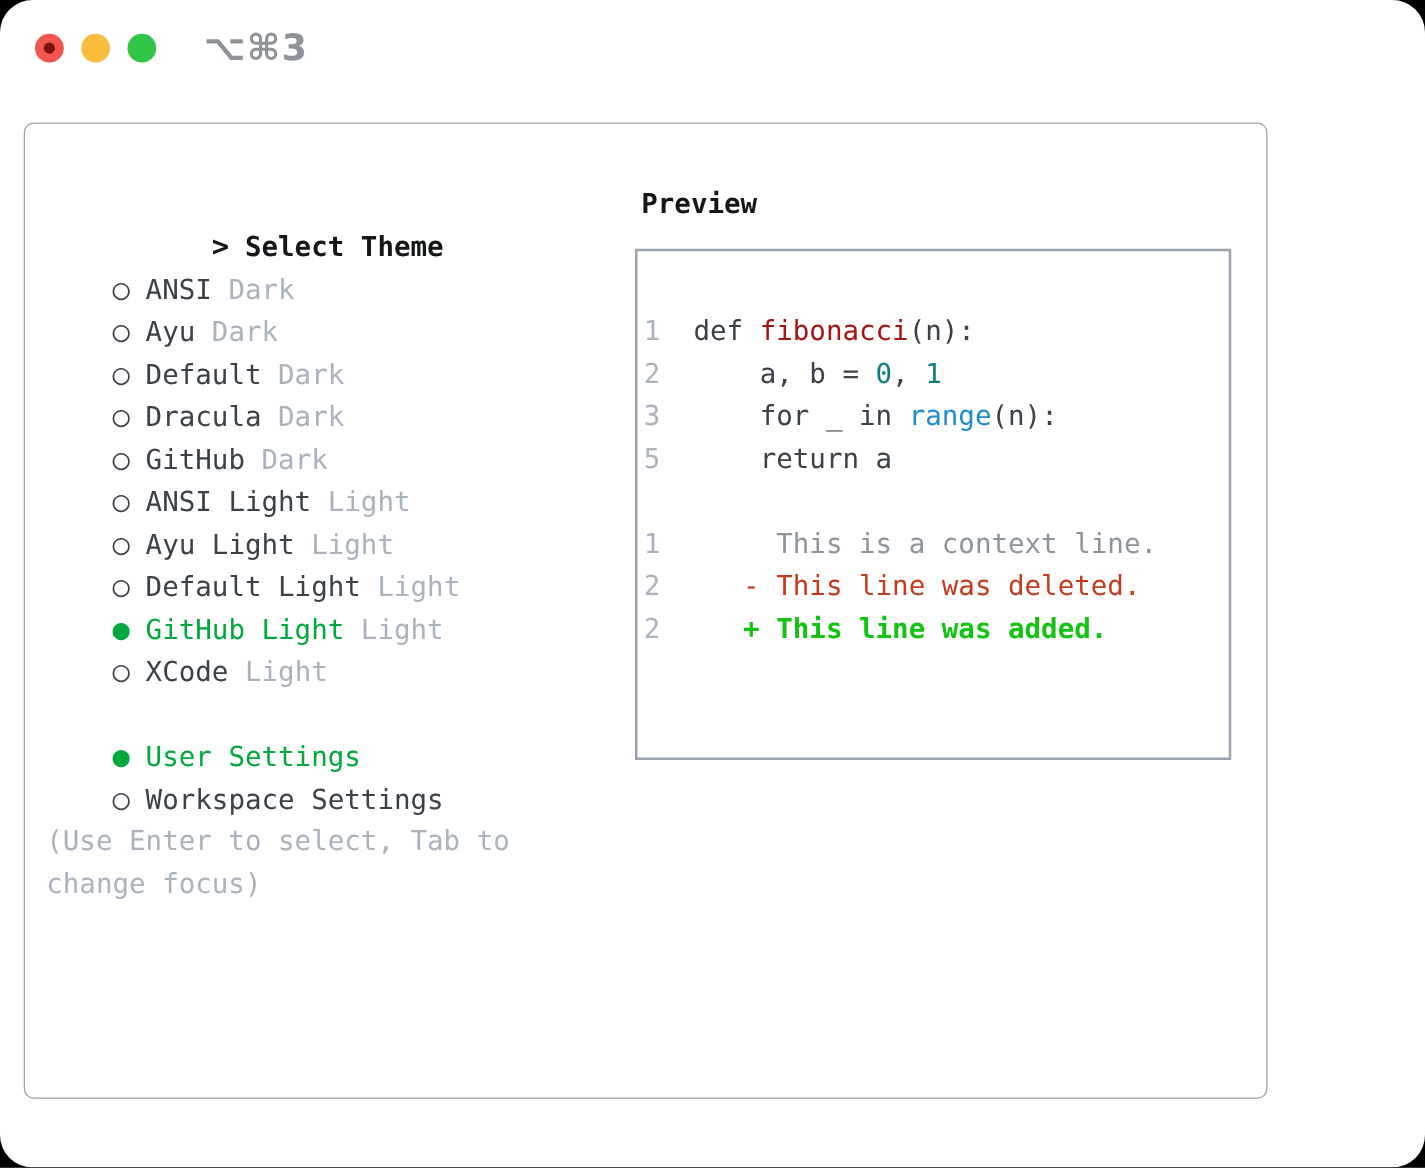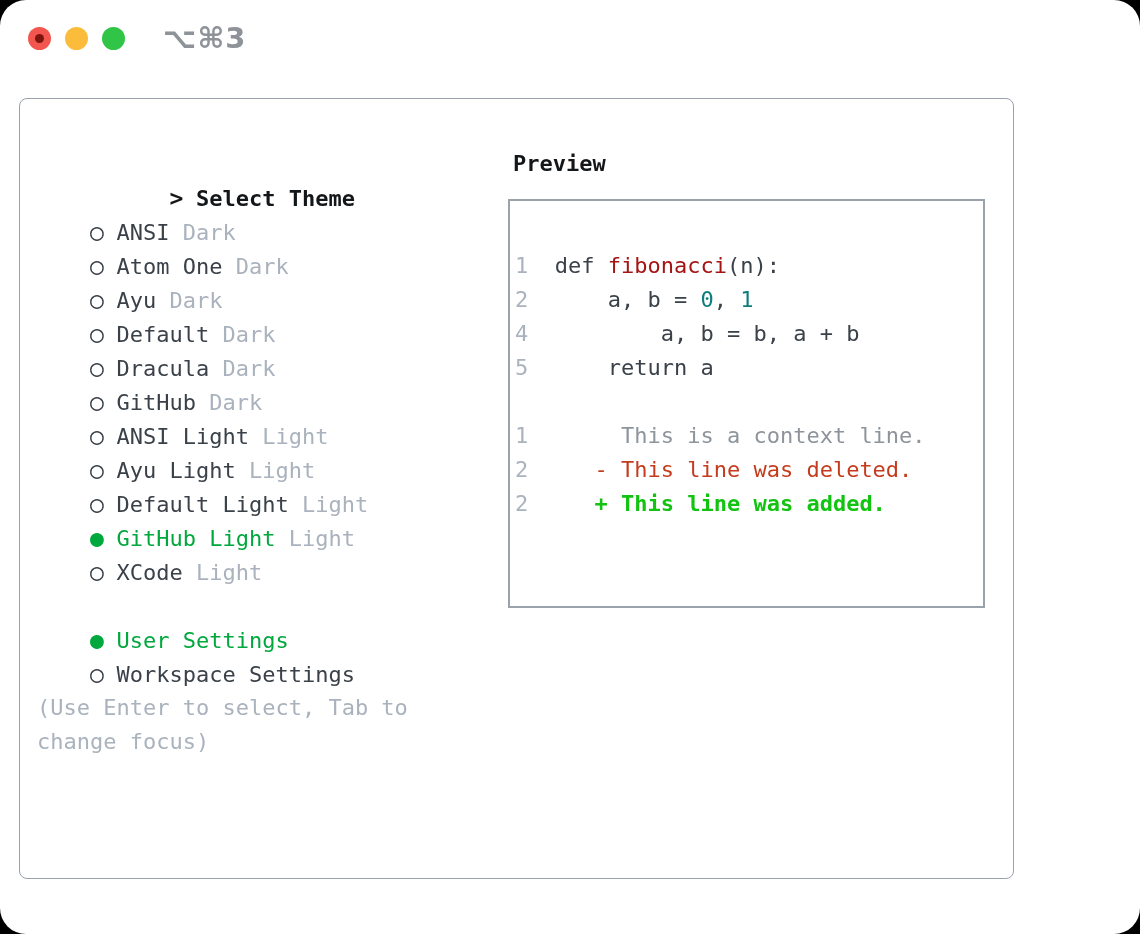--- a/index.html
+++ b/index.html
@@ -82,23 +82,20 @@
       <div class="left-col">
         <div class="row title-row">
           <span class="bullet">&gt;</span><span class="title-text">Select Theme</span>
         </div>
 
         <div id="theme-list">
             <div class="row theme-item">
     <span class="bullet">○</span><span class="item-name">ANSI</span><span class="item-variant">Dark</span>
   </div>
             <div class="row theme-item">
-    <span class="bullet">○</span><span class="item-name">Atom One</span><span class="item-variant">Dark</span>
-  </div>
-            <div class="row theme-item">
     <span class="bullet">○</span><span class="item-name">Ayu</span><span class="item-variant">Dark</span>
   </div>
             <div class="row theme-item">
     <span class="bullet">○</span><span class="item-name">Default</span><span class="item-variant">Dark</span>
   </div>
             <div class="row theme-item">
     <span class="bullet">○</span><span class="item-name">Dracula</span><span class="item-variant">Dark</span>
   </div>
             <div class="row theme-item">
     <span class="bullet">○</span><span class="item-name">GitHub</span><span class="item-variant">Dark</span>
@@ -137,21 +134,21 @@
         <div class="row hint">(Use Enter to select, Tab to</div>
         <div class="row hint">change focus)</div>
       </div>
 
       <div class="preview-title">Preview</div>
       <div class="pbox">
         <div id="preview-lines">
             <div class="pline"></div>
             <div class="pline"><span class="seg-num">1</span><span class="seg-code">  def </span><span class="seg-fn">fibonacci</span><span class="seg-code">(n):</span></div>
             <div class="pline"><span class="seg-num">2</span><span class="seg-code">      a, b = </span><span class="seg-lit">0</span><span class="seg-code">, </span><span class="seg-lit">1</span></div>
-            <div class="pline"><span class="seg-num">4</span><span class="seg-code">          a, b = b, a + b</span></div>
+            <div class="pline"><span class="seg-num">3</span><span class="seg-code">      for _ in </span><span class="seg-builtin">range</span><span class="seg-code">(n):</span></div>
             <div class="pline"><span class="seg-num">5</span><span class="seg-code">      return a</span></div>
             <div class="pline"></div>
             <div class="pline"><span class="seg-num">1</span><span class="seg-ctx">       This is a context line.</span></div>
             <div class="pline"><span class="seg-num">2</span><span class="seg-del">     - This line was deleted.</span></div>
             <div class="pline"><span class="seg-num">2</span><span class="seg-add">     + This line was added.</span></div>
           </div>
       </div>
 
     </div>
   </div>

